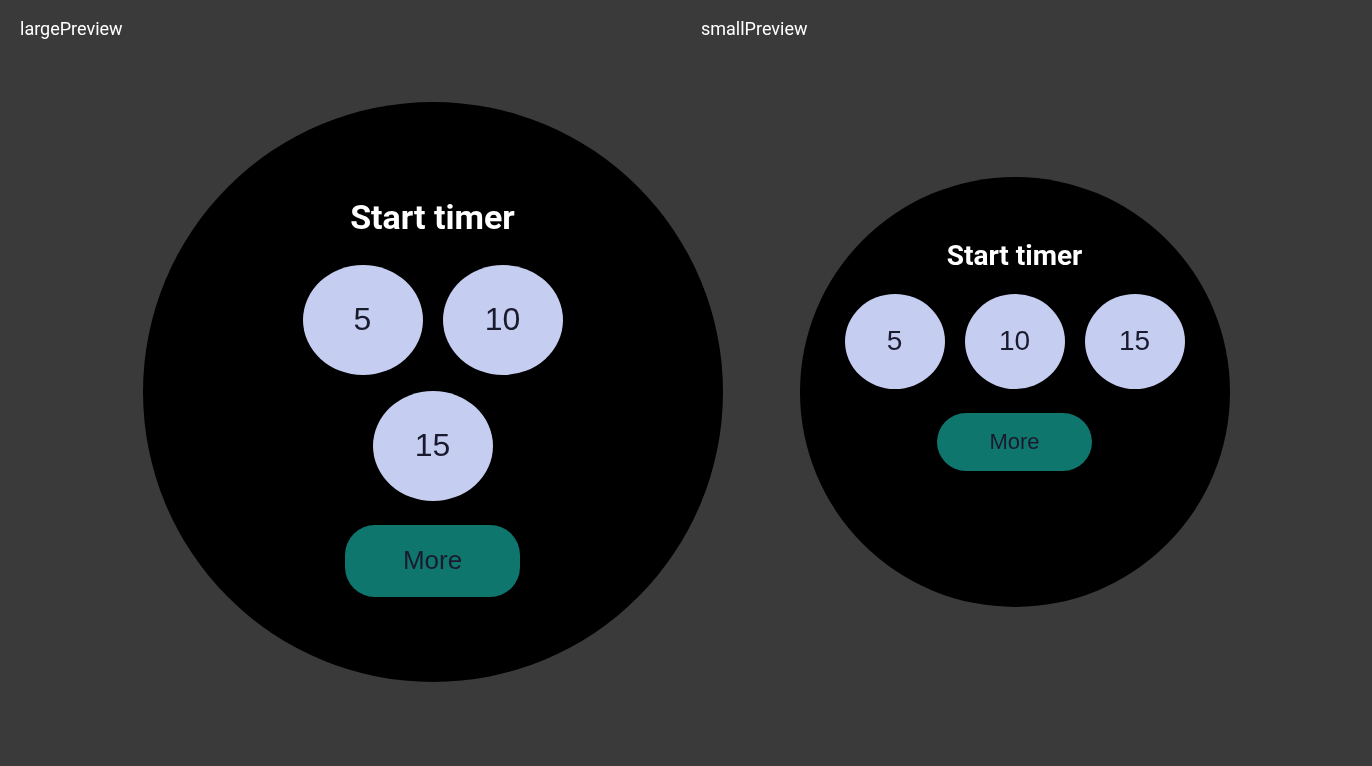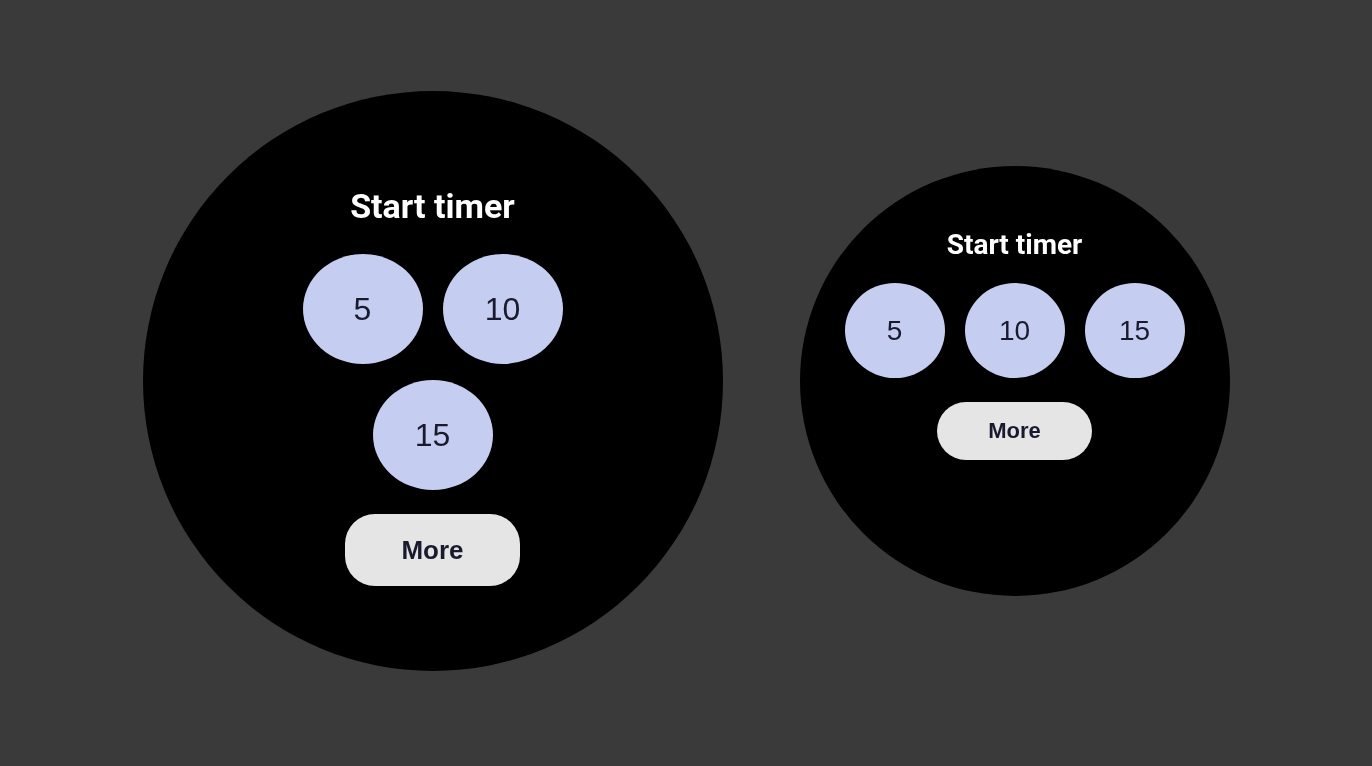--- a/index.html
+++ b/index.html
@@ -119,28 +119,28 @@
       gap: 16px;
     }
 
     .buttons-row {
       display: flex;
       gap: 20px;
       align-items: center;
     }
 
     .more-button {
-      background-color: #e5e5e5;
+      background-color: #0f766e;
       border-radius: 30px;
       display: flex;
       align-items: center;
       justify-content: center;
       cursor: pointer;
       color: #1a1a2e;
-      font-weight: 700;
+      font-weight: 400;
       border: none;
     }
 
     .large-watch .more-button {
       width: 175px;
       height: 72px;
       font-size: 26px;
       margin-top: 8px;
     }
 
@@ -153,20 +153,26 @@
 
     .small-watch .timer-button {
       width: 100px;
       height: 95px;
     }
   </style>
 </head>
 <body>
 
 <div class="labels-row">
+  <div class="label-large">
+    <span class="preview-label">largePreview</span>
+  </div>
+  <div class="label-small">
+    <span class="preview-label">smallPreview</span>
+  </div>
 </div>
 
 <div class="previews-row">
 
   <div class="watch-circle large-watch">
     <div class="watch-title">Start timer</div>
 
     <div class="buttons-grid-large">
       <div class="buttons-row">
         <button class="timer-button">5</button>

